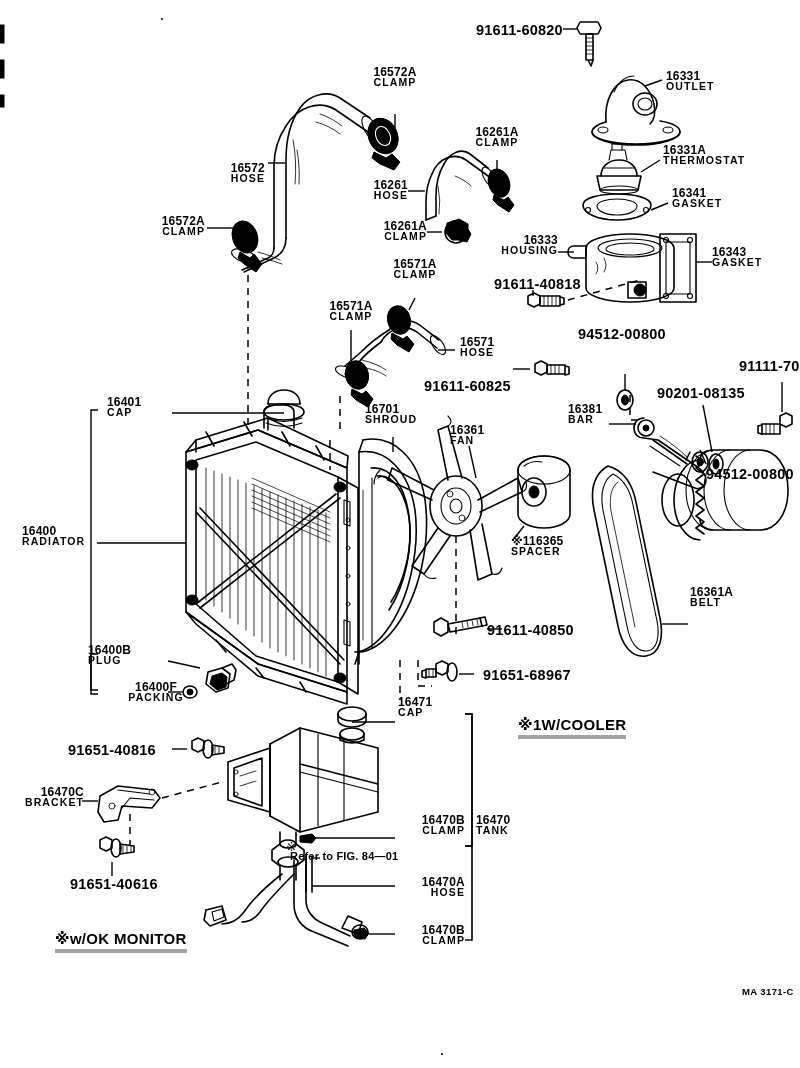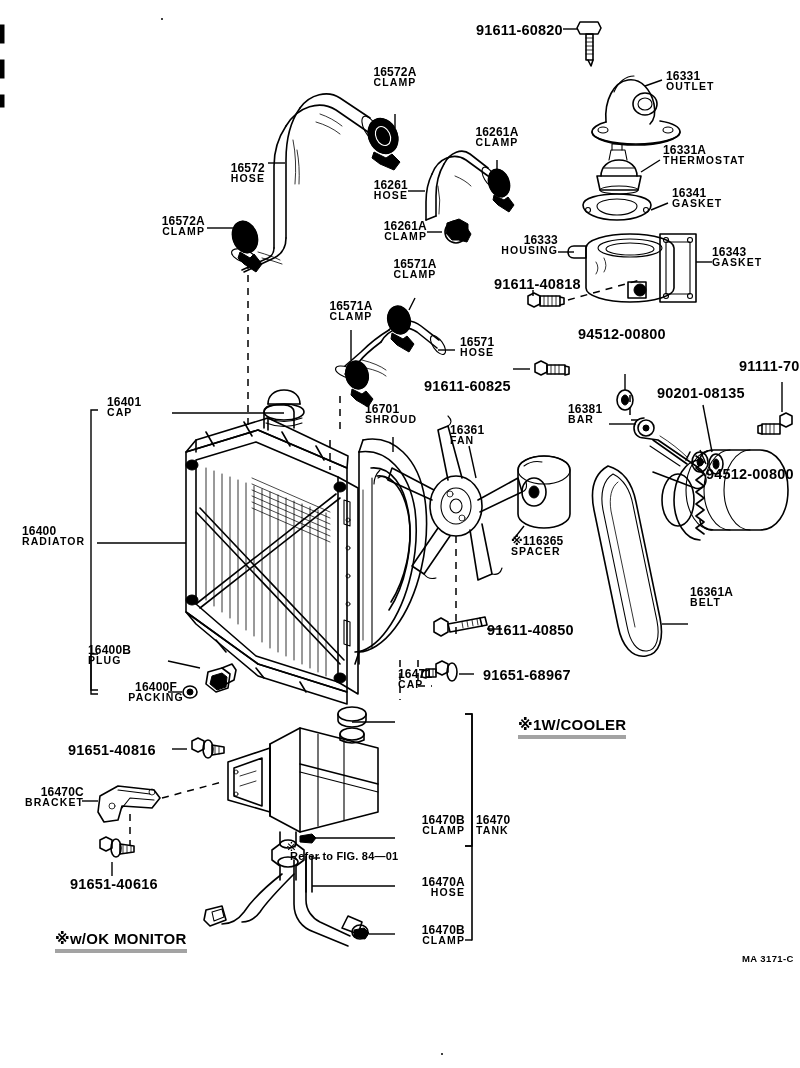--- a/index.html
+++ b/index.html
@@ -649,21 +649,21 @@
   <div class="lbl l" style="left:568px; top:403px; width:80px;">
     <span class="num">16381</span>
     <span class="nm">BAR</span>
   </div>
 
   <div class="lbl l" style="left:690px; top:586px; width:90px;">
     <span class="num">16361A</span>
     <span class="nm">BELT</span>
   </div>
 
-  <div class="lbl l" style="left:398px; top:668px; width:80px;">
+  <div class="lbl l" style="left:398px; top:696px; width:80px;">
     <span class="num">16471</span>
     <span class="nm">CAP</span>
   </div>
 
   <div class="lbl r" style="left:340px; top:814px; width:125px;">
     <span class="num">16470B</span>
     <span class="nm">CLAMP</span>
   </div>
 
   <div class="lbl l" style="left:476px; top:814px; width:90px;">
@@ -698,15 +698,15 @@
   <div class="fast" style="left:68px; top:742px;">91651-40816</div>
   <div class="fast" style="left:70px; top:876px;">91651-40616</div>
 
   <div class="note" style="left:518px; top:716px;">※1W/COOLER</div>
   <div class="note" style="left:55px; top:930px;">※w/OK MONITOR</div>
   <div class="reffig" style="left:290px; top:850px;">Refer to FIG. 84—01</div>
   <div class="lbl" style="left:286px; top:838px;">
     <span class="star">※</span>
   </div>
 
-  <div class="footer-code" style="left:722px; top:953px;padding-left:20px;">MA 3171-C</div>
+  <div class="footer-code" style="left:722px; top:986px;padding-left:20px;">MA 3171-C</div>
 
 </div>
 
 </body></html>

